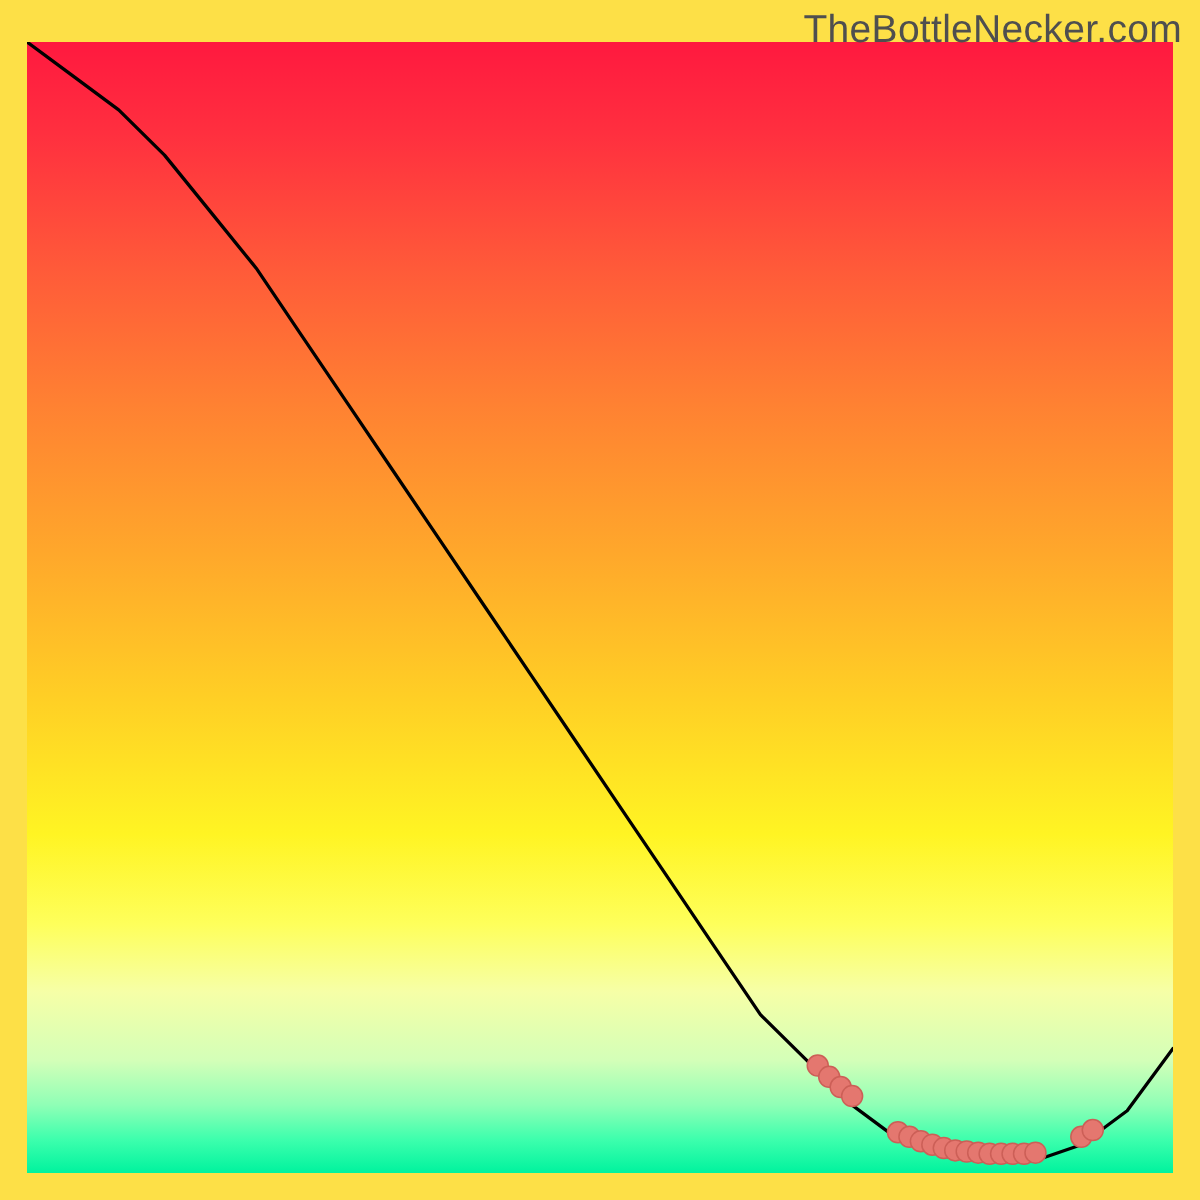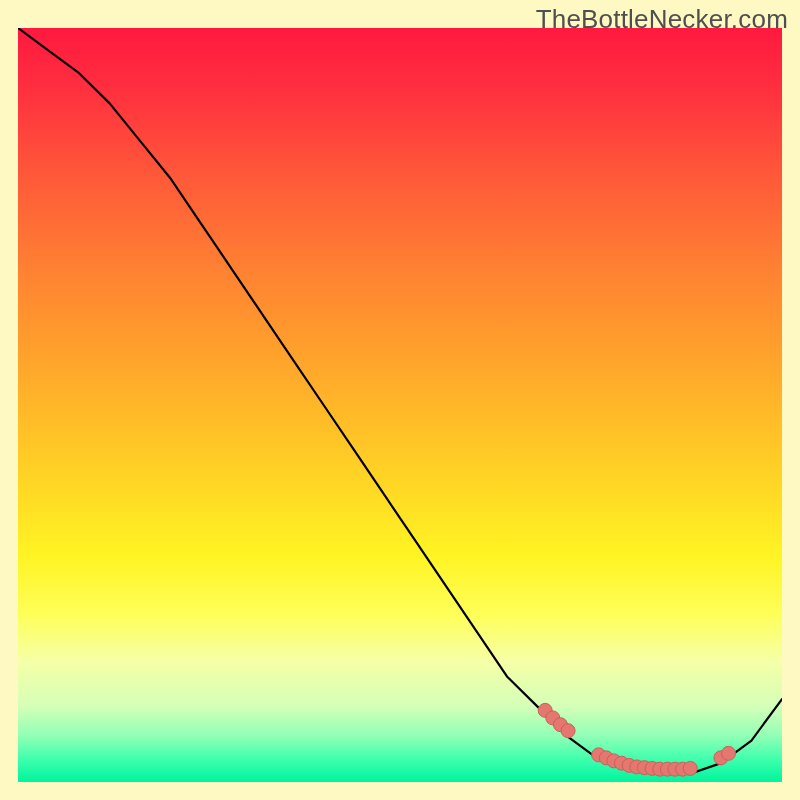--- a/index.html
+++ b/index.html
@@ -1,21 +1,21 @@
 <!DOCTYPE html>
 <html><head>
 <meta charset="utf-8">
 <style>
   * { margin: 0; padding: 0; box-sizing: border-box; }
   html, body { width: 800px; height: 800px; background: #000; overflow: hidden; }
   .frame {
     position: relative;
     width: 800px;
     height: 800px;
-    background: #fef9c3;
+    background: #fde047;
   }
   .watermark {
     position: absolute;
     top: 4px;
     right: 12px;
     font-family: Arial, Helvetica, sans-serif;
     font-size: 26px;
     color: #4f4f4f;
     letter-spacing: 0.2px;
     z-index: 5;

